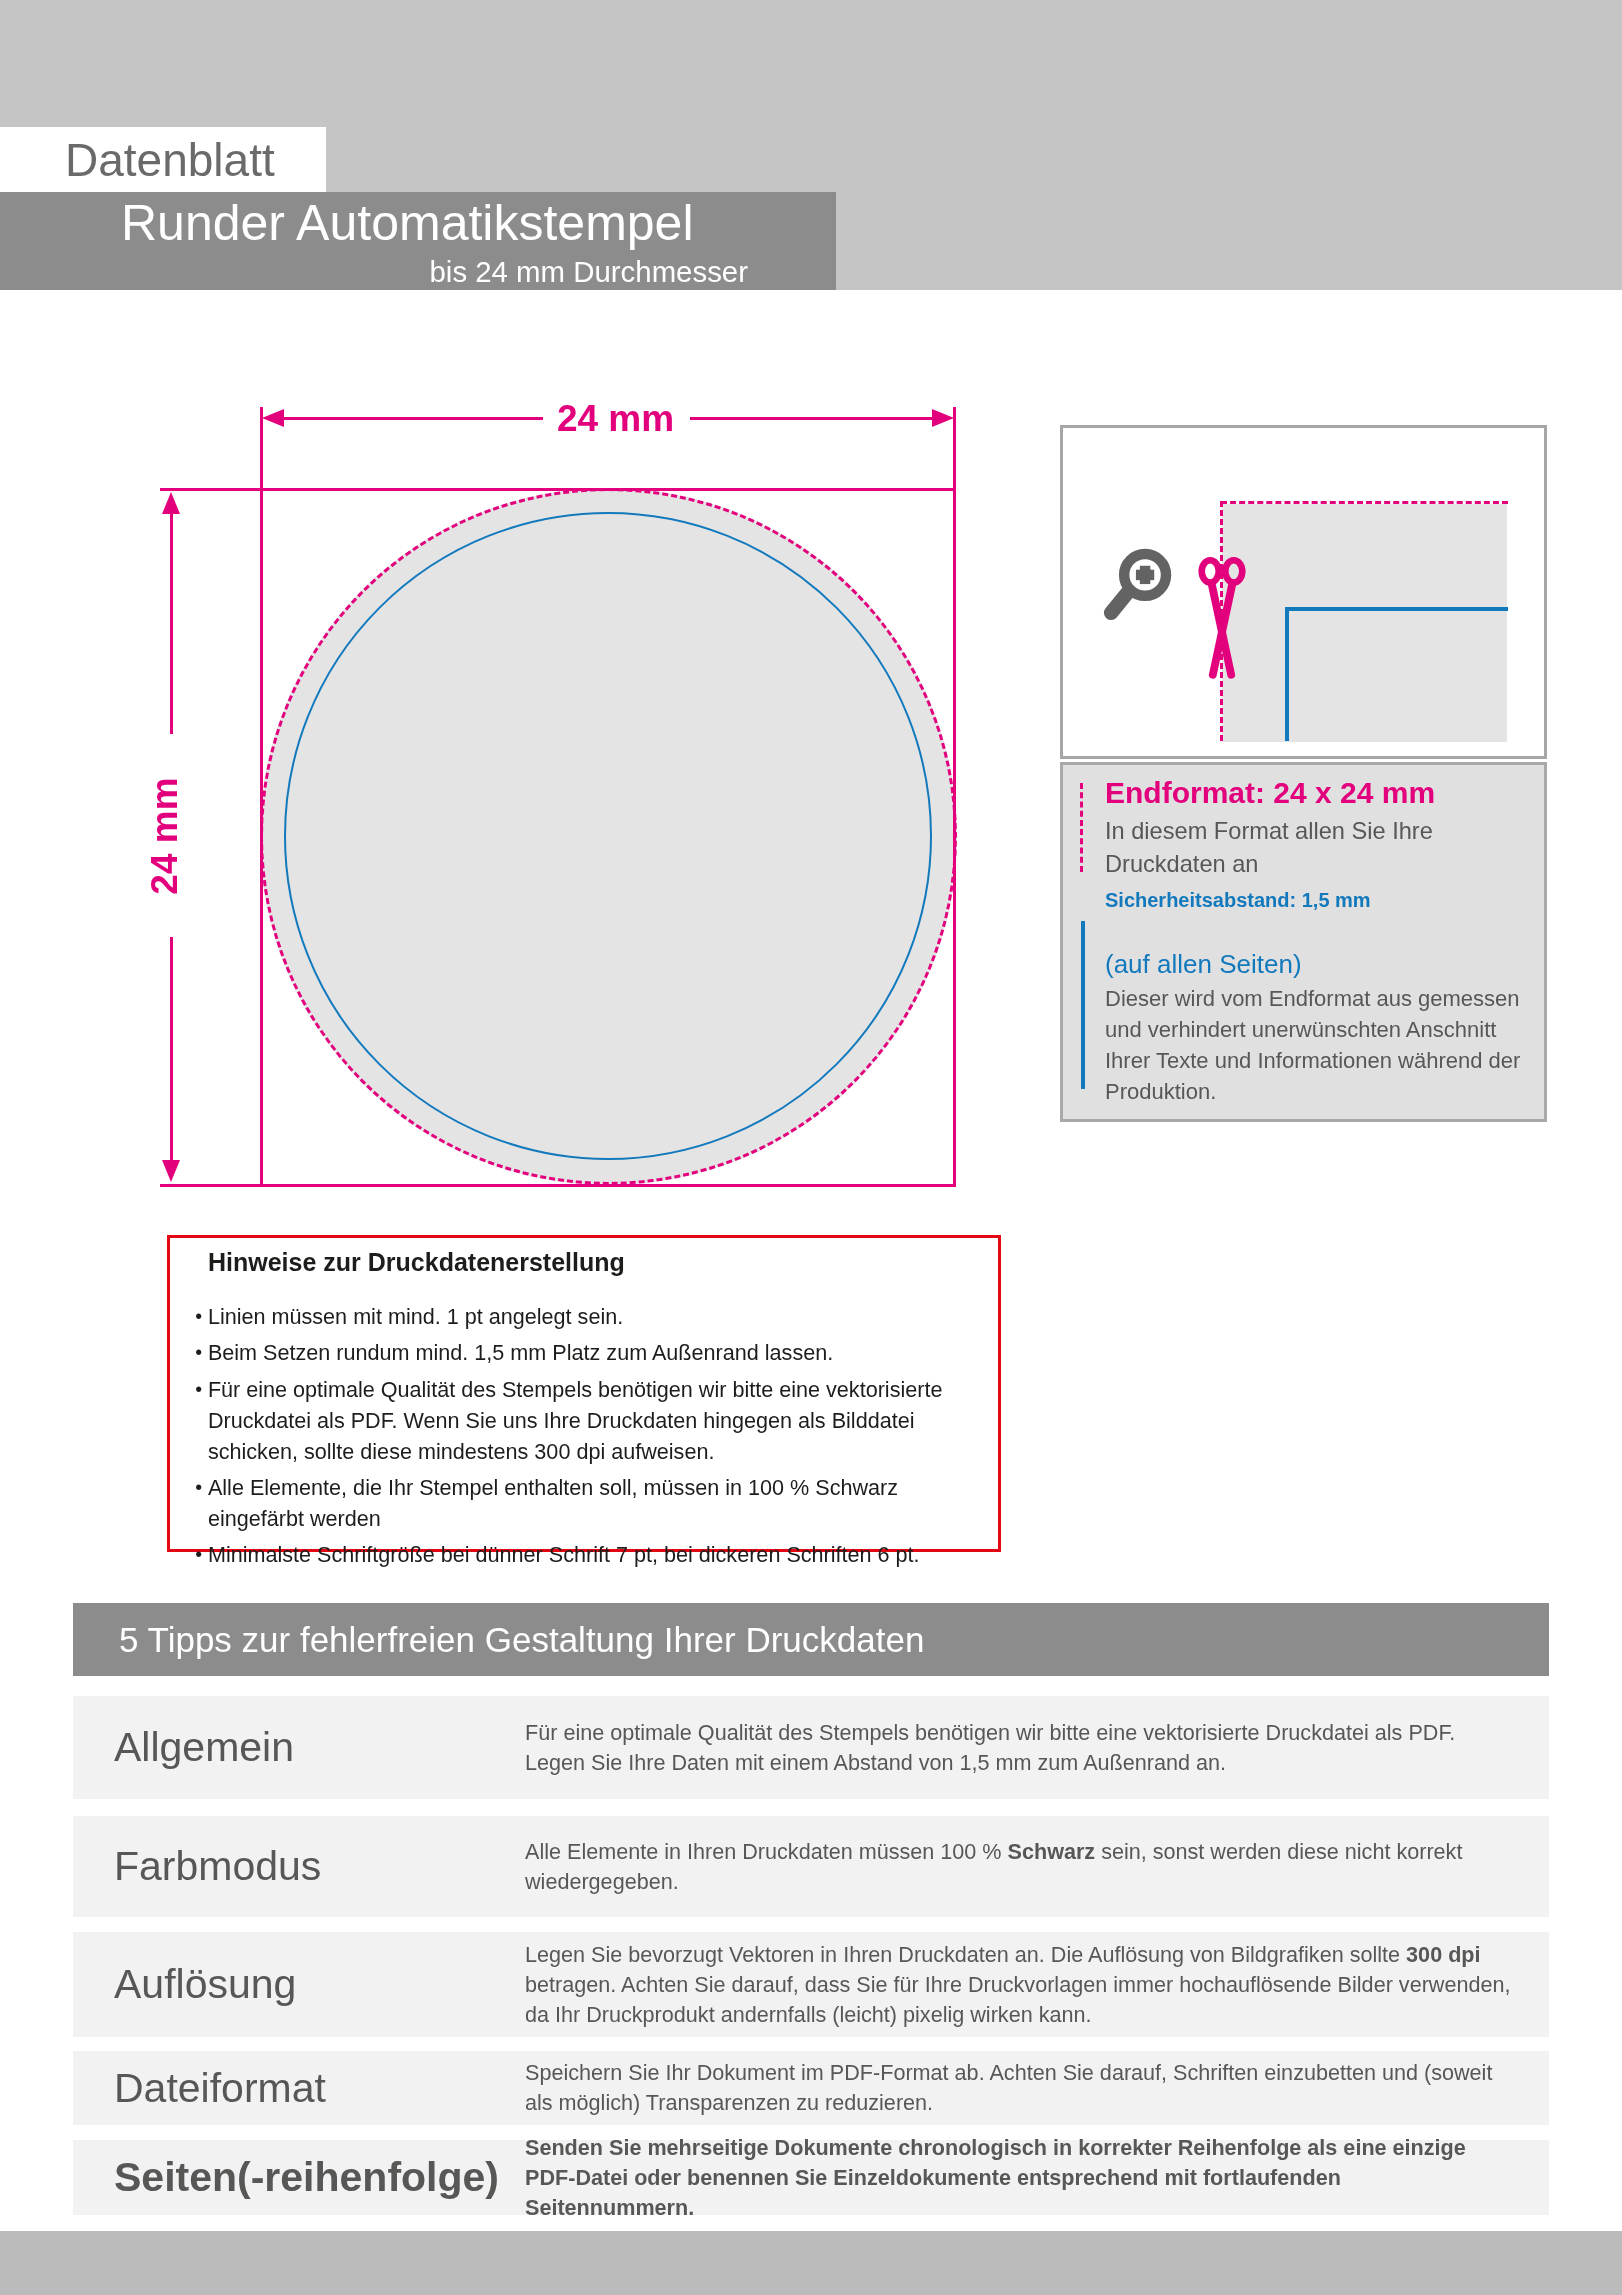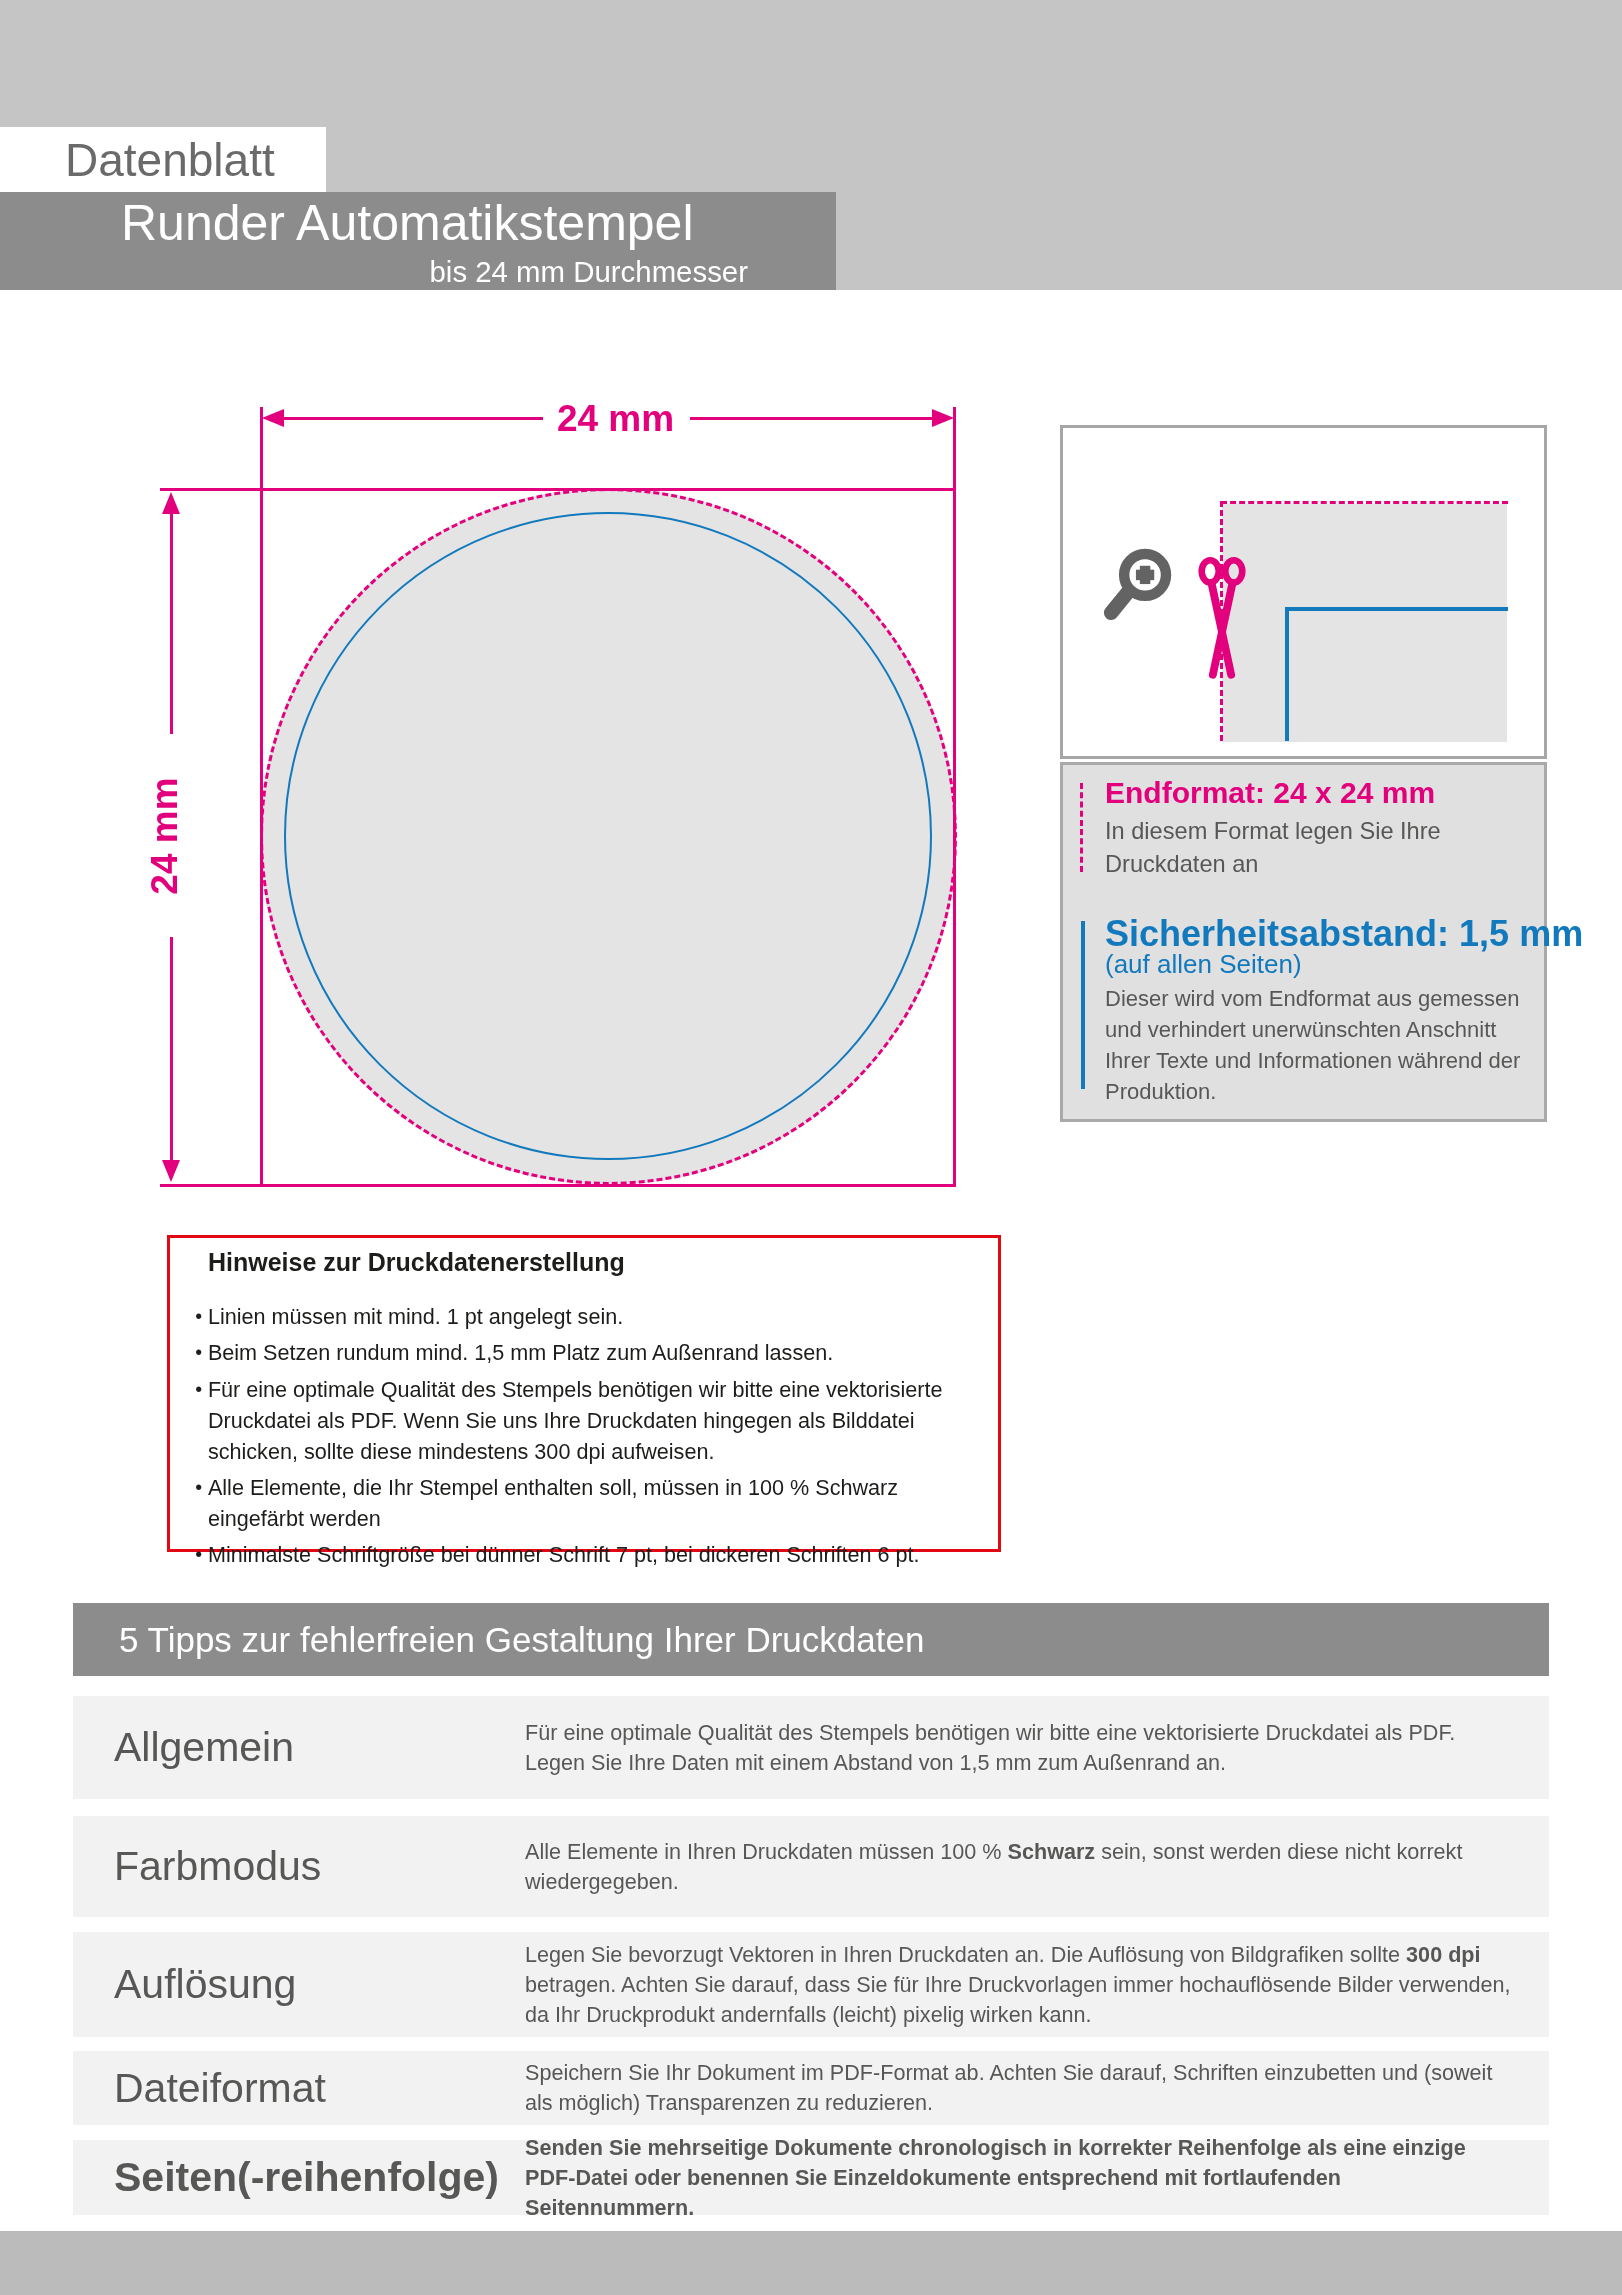--- a/index.html
+++ b/index.html
@@ -42,21 +42,21 @@
   .blue-h{left:1285px;top:607px;width:223px;height:3.9px;}
   .blue-v{left:1285px;top:607px;width:3.9px;height:134px;}
 
   
   .info-panel{left:1060px;top:762px;width:487px;height:360px;background:#e1e0e0;
               border:3.3px solid #a9a9a9;box-sizing:border-box;}
   .mg-dash-v{left:1080px;top:783px;width:0;height:89px;border-left:3.9px dashed #e2007d;}
   .blue-line-v{left:1081px;top:921px;width:3.9px;height:168px;background:#1279bd;}
   .endformat-title{left:1105px;top:776px;font-size:30px;font-weight:bold;color:#e2007d;white-space:nowrap;}
   .endformat-text{left:1105px;top:815px;width:393px;font-size:23.6px;line-height:33px;color:#575756;}
-  .safety-title{left:1105px;top:913px;font-size:36px;font-weight:bold;color:#1279bd;white-space:nowrap;}
+  .safety-title{left:1105px;top:889px;font-size:20px;font-weight:bold;color:#1279bd;white-space:nowrap;}
   .safety-sub{left:1105px;top:949px;font-size:26px;color:#1279bd;white-space:nowrap;}
   .safety-text{left:1105px;top:983px;width:419px;font-size:22px;line-height:31px;color:#575756;}
 
   
   .hinweise-box{left:167px;top:1235px;width:834px;height:317px;background:#fff;
                 border:3.3px solid #e30613;box-sizing:border-box;}
   .hinweise-title{position:absolute;left:38px;top:10px;font-size:25px;font-weight:bold;color:#1d1d1b;}
   .hinweise-list{position:absolute;left:19.6px;top:58px;width:792px;}
   .hint-item{display:flex;margin-top:5.2px;font-size:21.6px;line-height:31px;color:#1d1d1b;}
   .hint-item .bullet{width:18.3px;flex:0 0 18.3px;text-align:center;font-size:19.6px;}
@@ -135,21 +135,21 @@
       <ellipse cx="10" cy="14" rx="6.5" ry="8.5" fill="none" stroke="#e2007d" stroke-width="5"></ellipse>
       <ellipse cx="28" cy="14" rx="6.5" ry="8.5" fill="none" stroke="#e2007d" stroke-width="5"></ellipse>
       <line x1="11" y1="23" x2="26" y2="93" stroke="#e2007d" stroke-width="6" stroke-linecap="round"></line>
       <line x1="27" y1="23" x2="12" y2="93" stroke="#e2007d" stroke-width="6" stroke-linecap="round"></line>
     </svg>
   </div>
 
   <div class="abs info-panel"></div>
   <div class="abs mg-dash-v"></div>
   <div class="abs endformat-title">Endformat: 24 x 24 mm</div>
-  <div class="abs endformat-text">In diesem Format legen Sie Ihre Druckdaten an</div>
+  <div class="abs endformat-text">In diesem Format allen Sie Ihre Druckdaten an</div>
   <div class="abs blue-line-v"></div>
   <div class="abs safety-title">Sicherheitsabstand: 1,5 mm</div>
   <div class="abs safety-sub">(auf allen Seiten)</div>
   <div class="abs safety-text">Dieser wird vom Endformat aus gemessen und verhindert unerwünschten Anschnitt Ihrer Texte und Informationen während der Produktion.</div>
 
   <div class="abs hinweise-box">
     <div class="hinweise-title">Hinweise zur Druckdatenerstellung</div>
     <div class="hinweise-list">
       <div class="hint-item">
         <span class="bullet">•</span>

